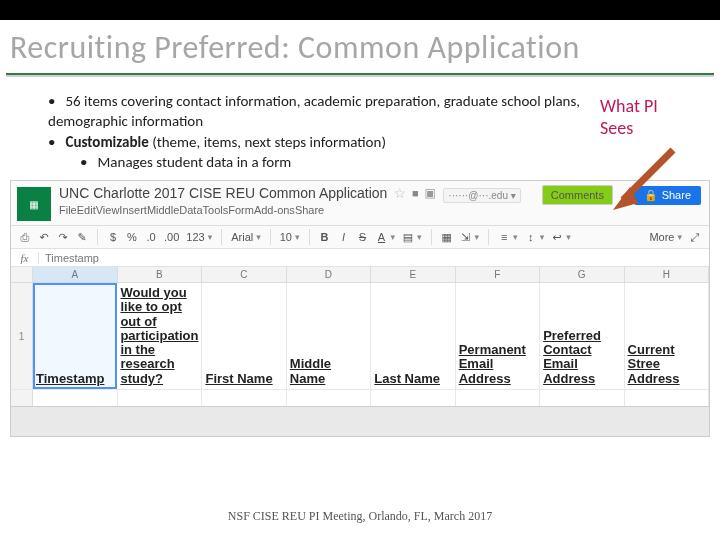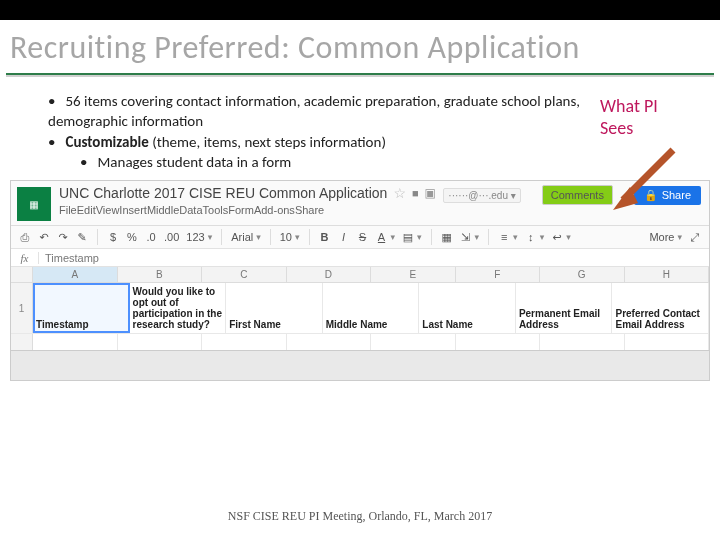--- a/index.html
+++ b/index.html
@@ -119,23 +119,24 @@
     border-right:1px solid #dcdcdc; font-size:10px;
   }
   .ch.sel { background:#d6e8f5; }
   .data-row { display:flex; border-bottom:1px solid #e8e8e8; min-height:46px;}
   .rn {
     width:22px; background:#f3f3f3; border-right:1px solid #dcdcdc;
     color:#888; display:flex; align-items:center; justify-content:center; font-size:10px;
   }
   .cell {
     flex:1; border-right:1px solid #e8e8e8;
-    padding:3px 3px; font-weight:700; font-size:10px; color:#222;
+    padding:3px 3px; font-weight:700; font-size:13px; color:#222;
     display:flex; align-items:flex-end;
     line-height:1.1;
+    text-decoration:underline;
   }
   .cell.sel { outline:2px solid #4d90fe; outline-offset:-2px; background:#f2f8ff;}
   .empty-row { display:flex; height:16px; }
   .empty-row .cell { font-weight:400; }
   .gray-strip { height:30px; background:#e9e9e9; margin:0 10px; border:1px solid #ccc; border-top:none;}
   .footer {
     position:absolute; bottom:16px; left:0; width:100%;
     text-align:center; font-size:12px; color:#555;font-family:Liberation Serif, serif;
   }
 </style>
@@ -261,20 +262,21 @@
     </div>
     <div class="data-row">
       <div class="rn">1</div>
       <div class="cell sel">Timestamp</div>
       <div class="cell">Would you like to opt out of participation in the research study?</div>
       <div class="cell">First Name</div>
       <div class="cell">Middle Name</div>
       <div class="cell">Last Name</div>
       <div class="cell">Permanent Email Address</div>
       <div class="cell">Preferred Contact Email Address</div>
+      <div class="cell">Current Stree Address</div>
     </div>
     <div class="empty-row">
       <div class="rn"></div>
       <div class="cell"></div>
       <div class="cell"></div>
       <div class="cell"></div>
       <div class="cell"></div>
       <div class="cell"></div>
       <div class="cell"></div>
       <div class="cell"></div>

